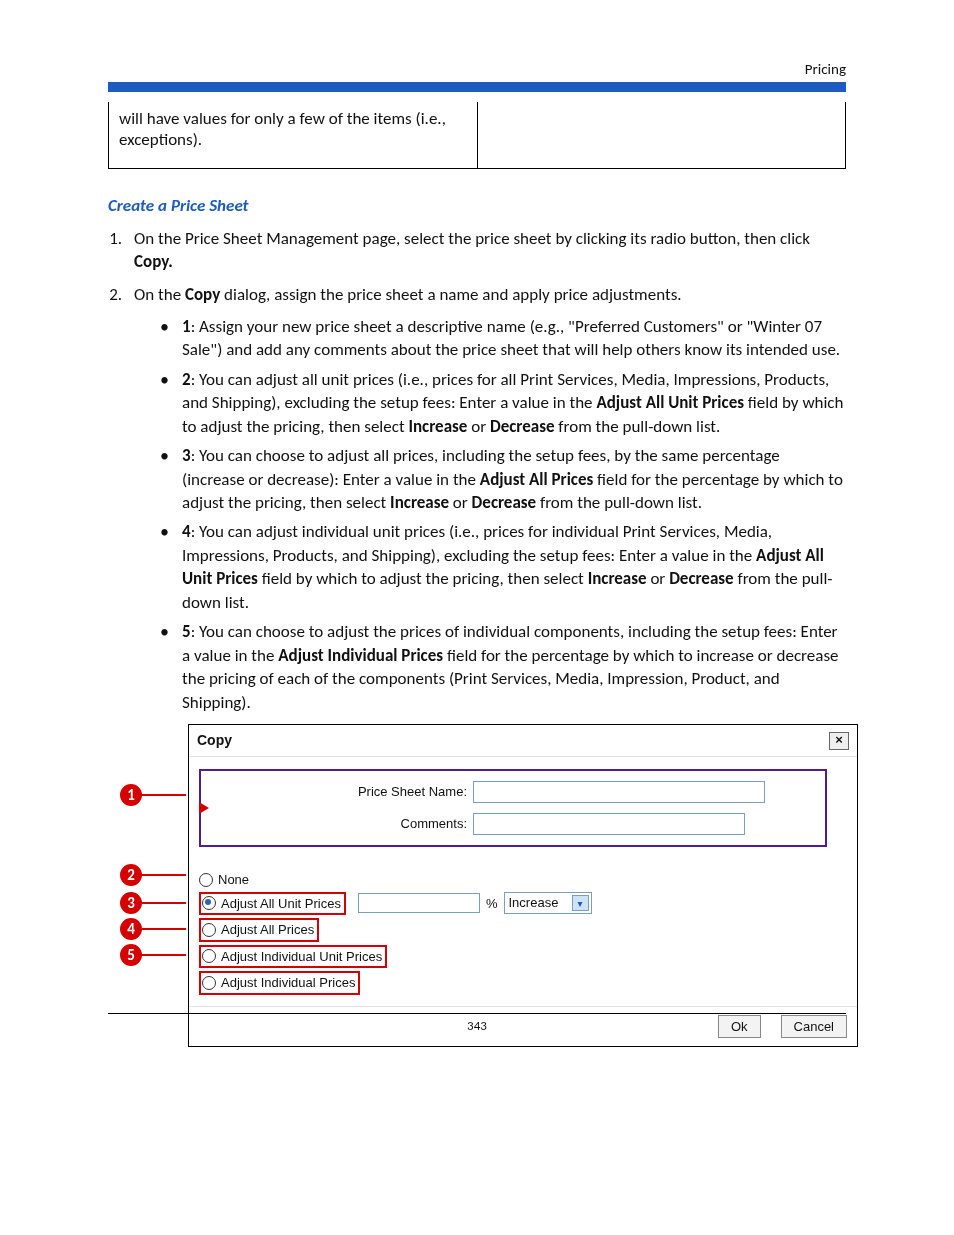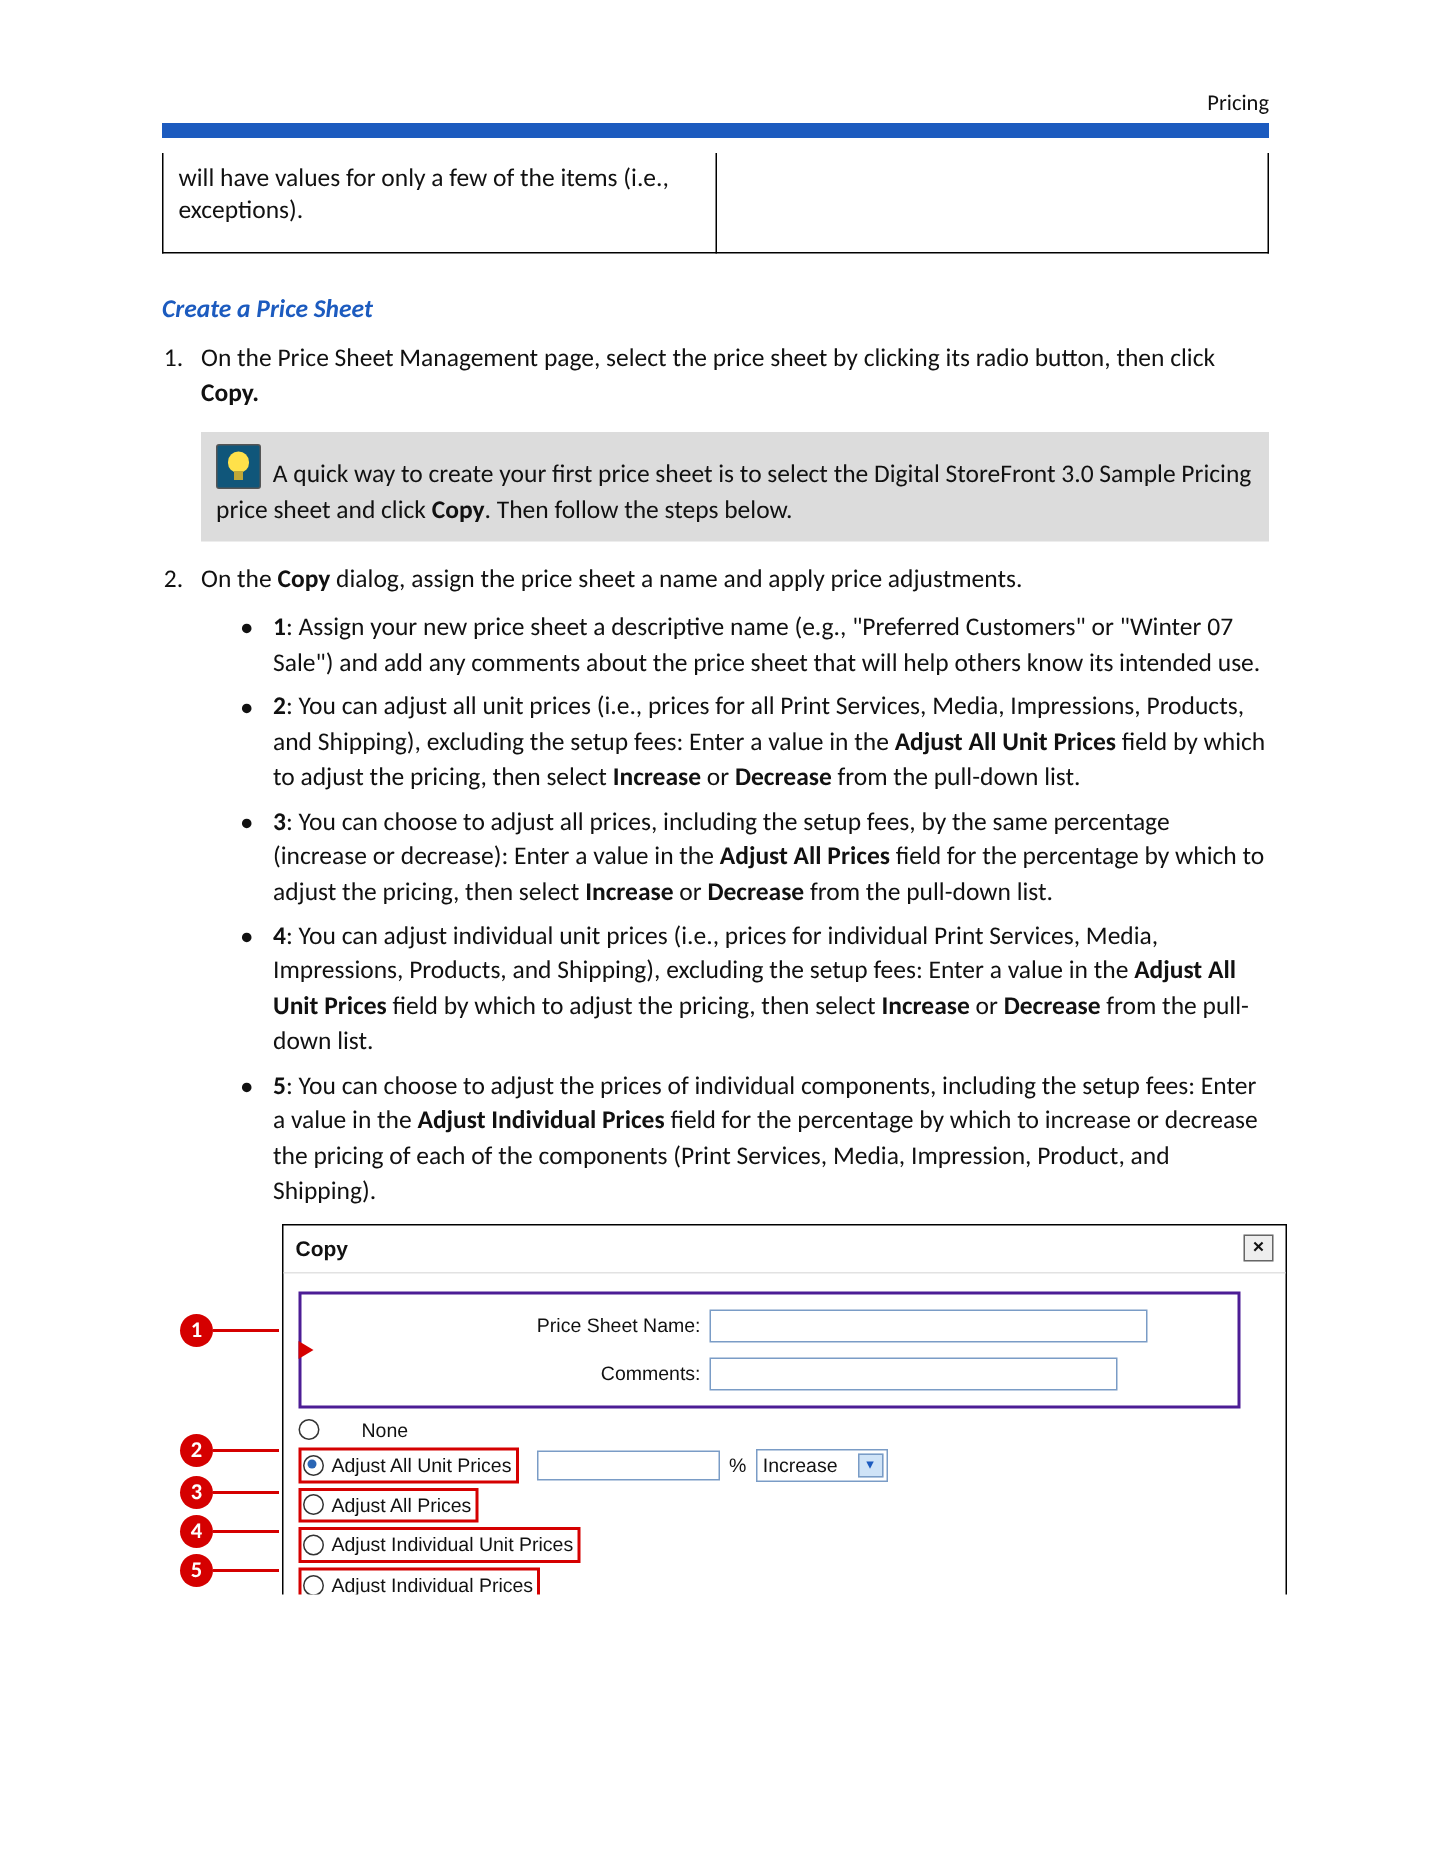--- a/index.html
+++ b/index.html
@@ -318,24 +318,20 @@
   <div class="section-title">Create a Price Sheet</div>
 
   <ol class="main-list">
 
     <li>
       <span>On the Price Sheet Management page, select the price sheet by clicking its radio button, then click </span><span class="bold">Copy.</span>
     </li>
 
   </ol>
 
-  <div class="tip-box">
-    <span class="bulb"></span>
-    <span>A quick way to create your first price sheet is to select the Digital StoreFront 3.0 Sample Pricing price sheet and click </span><span class="bold">Copy</span><span>. Then follow the steps below.</span>
-  </div>
 
   <ol class="main-list" start="2">
     <li>
       <span>On the </span><span class="bold">Copy</span><span> dialog, assign the price sheet a name and apply price adjustments.</span>
 
       <ul class="sub-list">
         <li>
           <span class="bullet-num">1</span><span>: Assign your new price sheet a descriptive name (e.g., "Preferred Customers" or "Winter 07 Sale") and add any comments about the price sheet that will help others know its intended use.</span>
         </li>
         <li>
@@ -391,21 +387,21 @@
               <div class="form-row">
                 <label>Price Sheet Name:</label>
                 <div class="text-input"></div>
               </div>
               <div class="form-row" style="margin-bottom:0;">
                 <label>Comments:</label>
                 <div class="text-input" style="width:270px;"></div>
               </div>
             </div>
 
-            <div class="opt-line" style="margin-top:6px;gap:23px;">
+            <div class="opt-line" style="margin-top:24px;">
               <span class="radio"></span>
               <span>None</span>
             </div>
 
             <div class="opt-line">
               <span class="red-box">
                 <span class="radio selected"></span>
                 <span>Adjust All Unit Prices</span>
               </span>
               <span class="pct-field"></span>
@@ -445,14 +441,15 @@
           </div>
         </div>
       </div>
     </li>
 
     <li>
       <span>Click </span><span class="bold">OK.</span>
     </li>
   </ol>
 
+  <div class="page-number">343</div>
 
 </div>
 
 </body></html>

